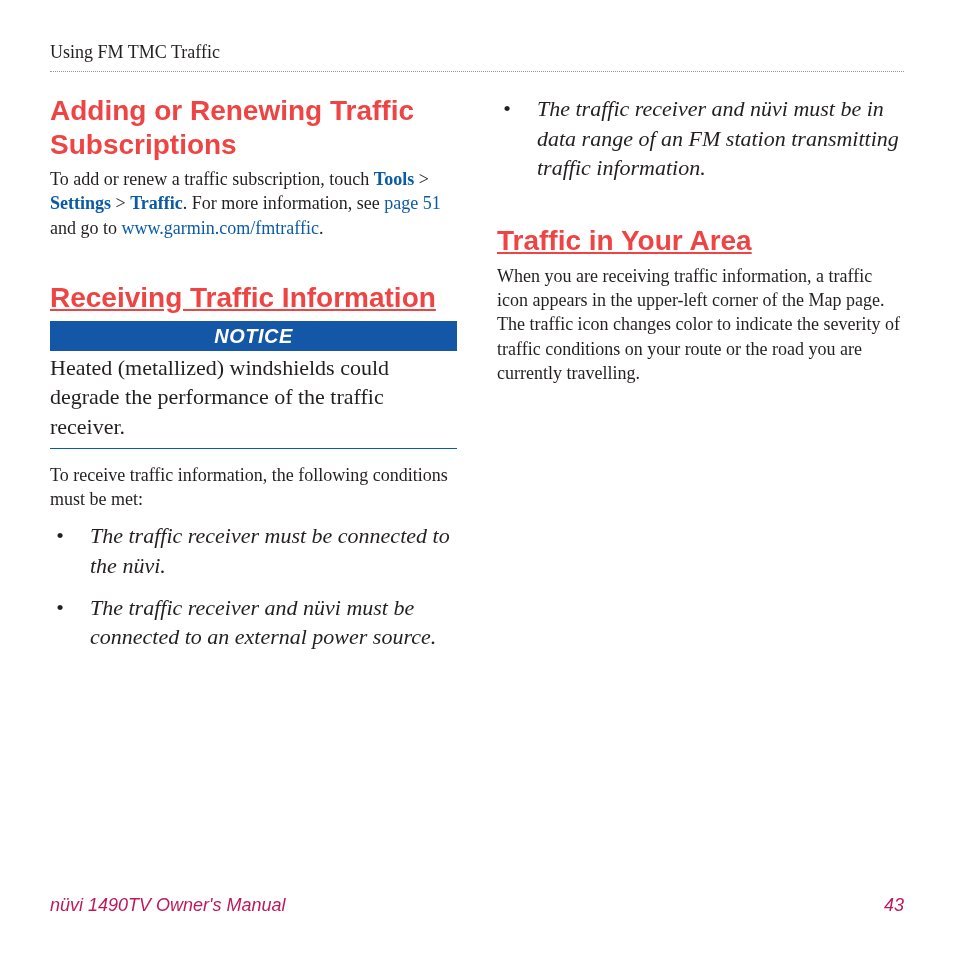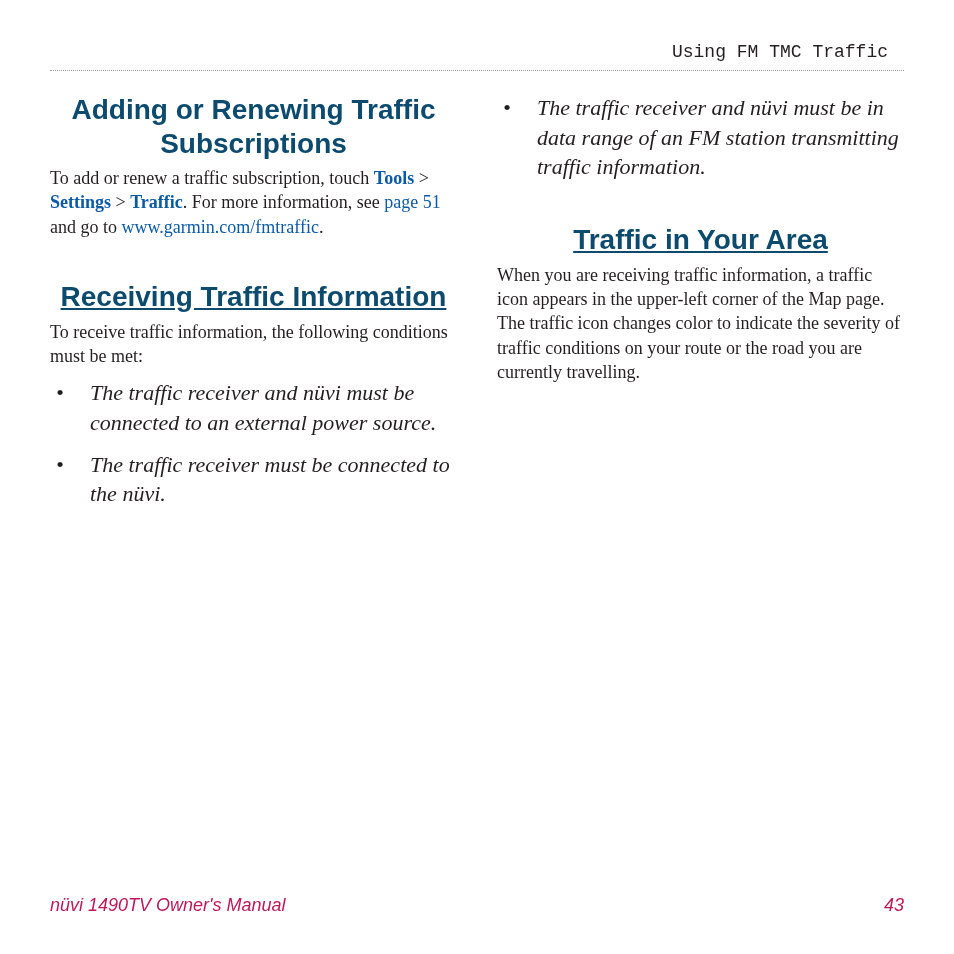--- a/index.html
+++ b/index.html
@@ -6,22 +6,22 @@
     body {
       width: 954px;
       height: 954px;
       background: #fff;
       font-family: Georgia, 'Times New Roman', serif;
       color: #231f20;
       position: relative;
       padding: 42px 50px 42px 50px;
     }
     .header-region {
-      text-align: right;
-      font-family: Liberation Mono, monospace;
+      text-align: left;
+      font-family: Liberation Serif, serif;
       font-size: 18px;
       color: #231f20;
       padding-bottom: 8px;
       padding-right: 16px;
     }
     .dotted-rule {
       border: none;
       border-bottom: 1px dotted #999;
       margin-bottom: 22px;
     }
@@ -31,23 +31,22 @@
     }
     .col {
       flex: 1 1 0;
       min-width: 0;
     }
     h2 {
       font-family: Arial, Helvetica, sans-serif;
       font-weight: bold;
       font-size: 28px;
       line-height: 1.2;
-      color: #0c4a6e;
+      color: #ef4444;
       margin-bottom: 6px;
-      text-align: center;
     }
     .h2-gap-top { margin-top: 41px; text-decoration: underline; }
     p, .body {
       font-size: 18px;
       line-height: 1.35;
       margin-bottom: 10px;
     }
     .bold-blue {
       font-family: Georgia, 'Times New Roman', serif;
       font-weight: bold;
@@ -124,26 +123,30 @@
   <div class="col">
 
     <h2>Adding or Renewing Traffic Subscriptions</h2>
 
     <p>
       <span class="inline">To add or renew a traffic subscription, touch </span><span class="bold-blue inline">Tools</span><span class="inline"> &gt; </span><span class="bold-blue inline">Settings</span><span class="inline"> &gt; </span><span class="bold-blue inline">Traffic</span><span class="inline">. For more information, see </span><a class="link-blue inline" href="#">page 51</a><span class="inline"> and go to </span><a class="link-blue inline" href="#">www.garmin.com/fmtraffic</a><span class="inline">.</span>
     </p>
 
     <h2 class="h2-gap-top">Receiving Traffic Information</h2>
 
+    <div class="notice-box">
+      <div class="notice-bar">NOTICE</div>
+      <div class="notice-body">Heated (metallized) windshields could degrade the performance of the traffic receiver.</div>
+    </div>
 
     <p>To receive traffic information, the following conditions must be met:</p>
 
     <ul class="bullets">
+      <li>The traffic receiver must be connected to the nüvi.</li>
       <li>The traffic receiver and nüvi must be connected to an external power source.</li>
-      <li>The traffic receiver must be connected to the nüvi.</li>
     </ul>
 
   </div>
 
   <div class="col">
 
     <ul class="bullets" style="margin-top:0;">
       <li>The traffic receiver and nüvi must be in data range of an FM station transmitting traffic information.</li>
     </ul>
 

